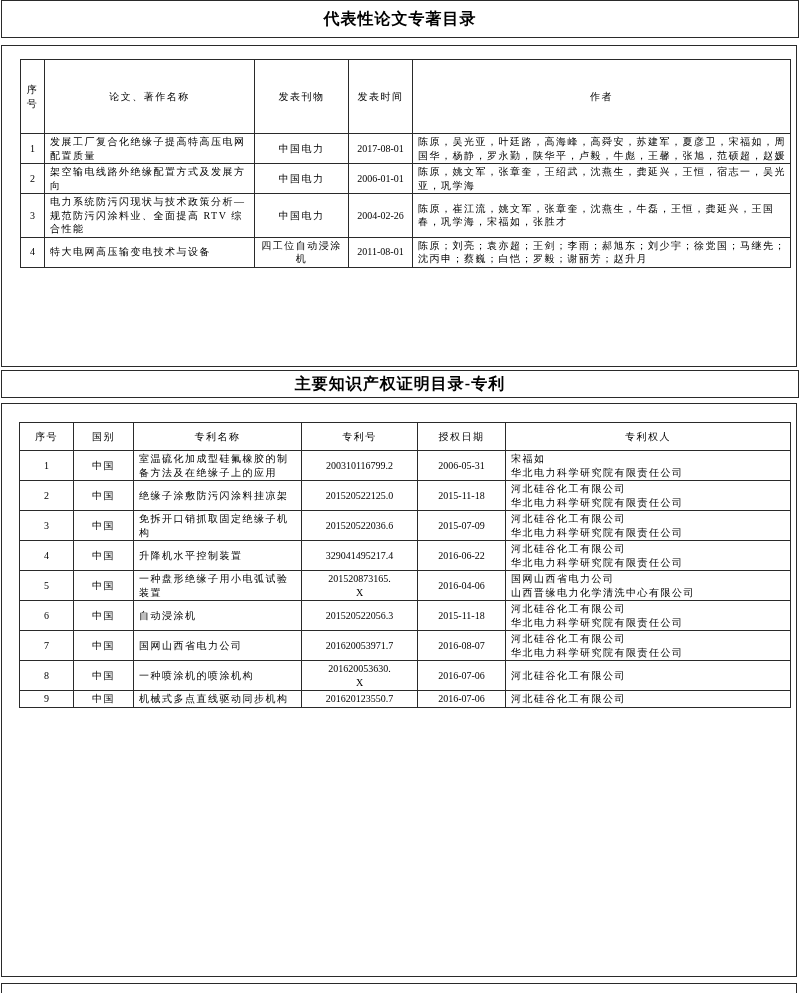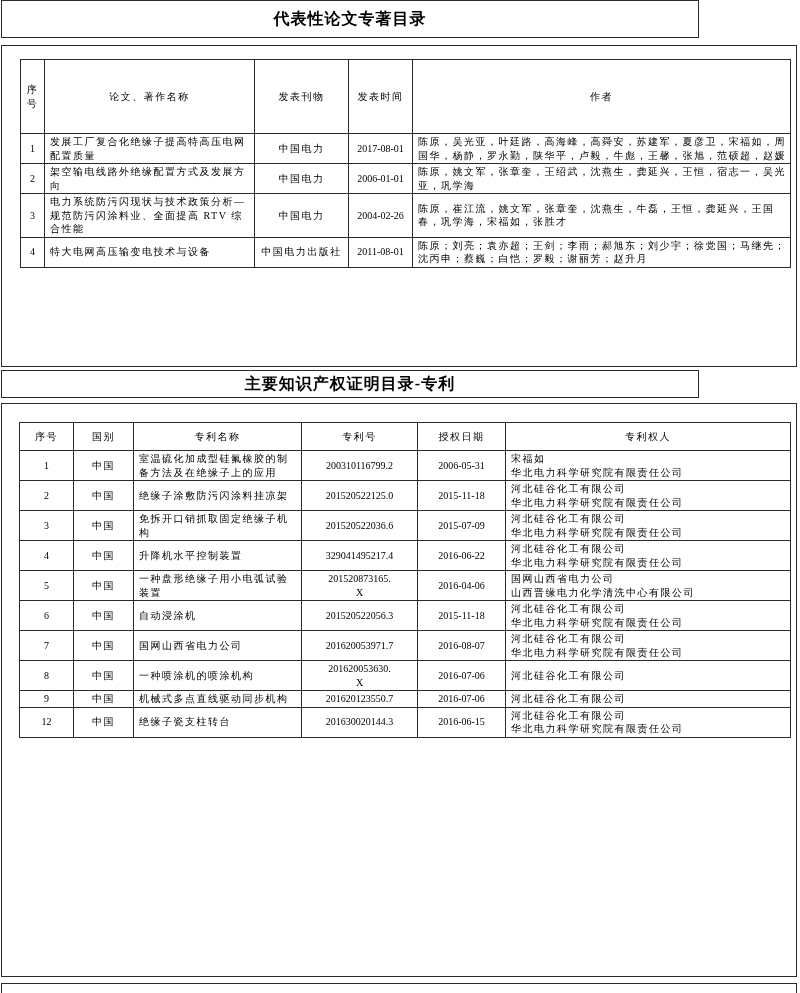--- a/index.html
+++ b/index.html
@@ -1,18 +1,18 @@
 <!DOCTYPE html>
 <html><head>
 <meta charset="utf-8">
 <style>
   html,body{margin:0;padding:0;background:#fff;}
   body{width:800px;height:993px;overflow:hidden;color:#000;
        font-family:"Liberation Serif","DejaVu Serif",serif;}
-  .title-box{box-sizing:border-box;width:698px;margin-left:1px;height:38px;
+  .title-box{box-sizing:border-box;width:798px;margin-left:1px;height:38px;
        border:1px solid #2a2a2a;display:flex;align-items:center;justify-content:center;
        font-weight:bold;font-size:16px;letter-spacing:1px;}
   .container-box{box-sizing:border-box;width:796px;margin-left:1px;border:1px solid #2a2a2a;
        overflow:hidden;}
   #papers-box{margin-top:7px;height:322px;padding:13px 0 0 18px;}
   #patents-title{margin-top:3px;height:28px;text-align:right;}
   #patents-box{margin-top:5px;height:574px;padding:18px 0 0 17px;}
   #bottom-box{margin-top:6px;height:24px;}
   table{border-collapse:collapse;table-layout:fixed;font-size:10px;}
   #papers-table{width:770px;}
@@ -69,21 +69,21 @@
         <tr>
           <td class="tc">3</td>
           <td class="tl ls">电力系统防污闪现状与技术政策分析—规范防污闪涂料业、全面提高 RTV 综合性能</td>
           <td class="tc ls">中国电力</td>
           <td class="tc">2004-02-26</td>
           <td class="tl ls">陈原，崔江流，姚文军，张章奎，沈燕生，牛磊，王恒，龚延兴，王国春，巩学海，宋福如，张胜才</td>
         </tr>
         <tr>
           <td class="tc">4</td>
           <td class="tl ls">特大电网高压输变电技术与设备</td>
-          <td class="tc ls">中国电力出版社</td>
+          <td class="tc ls">四工位自动浸涂机</td>
           <td class="tc">2011-08-01</td>
           <td class="tl ls">陈原；刘亮；袁亦超；王剑；李雨；郝旭东；刘少宇；徐党国；马继先；沈丙申；蔡巍；白恺；罗毅；谢丽芳；赵升月</td>
         </tr>
       </tbody>
   </table>
 </div>
 
 <div class="title-box" id="patents-title">
   <span>主要知识产权证明目录-专利</span>
 </div>
@@ -183,26 +183,17 @@
           <td class="tl ls">河北硅谷化工有限公司</td>
         </tr>
         <tr>
           <td class="tc">9</td>
           <td class="tc ls">中国</td>
           <td class="tl ls">机械式多点直线驱动同步机构</td>
           <td class="tc">201620123550.7</td>
           <td class="tc">2016-07-06</td>
           <td class="tl ls">河北硅谷化工有限公司</td>
         </tr>
-        <tr>
-          <td class="tc">12</td>
-          <td class="tc ls">中国</td>
-          <td class="tl ls">绝缘子瓷支柱转台</td>
-          <td class="tc">201630020144.3</td>
-          <td class="tc">2016-06-15</td>
-          <td class="tl ls">河北硅谷化工有限公司
-华北电力科学研究院有限责任公司</td>
-        </tr>
       </tbody>
   </table>
 </div>
 
 <div class="container-box" id="bottom-box"></div>
 
 </body></html>

